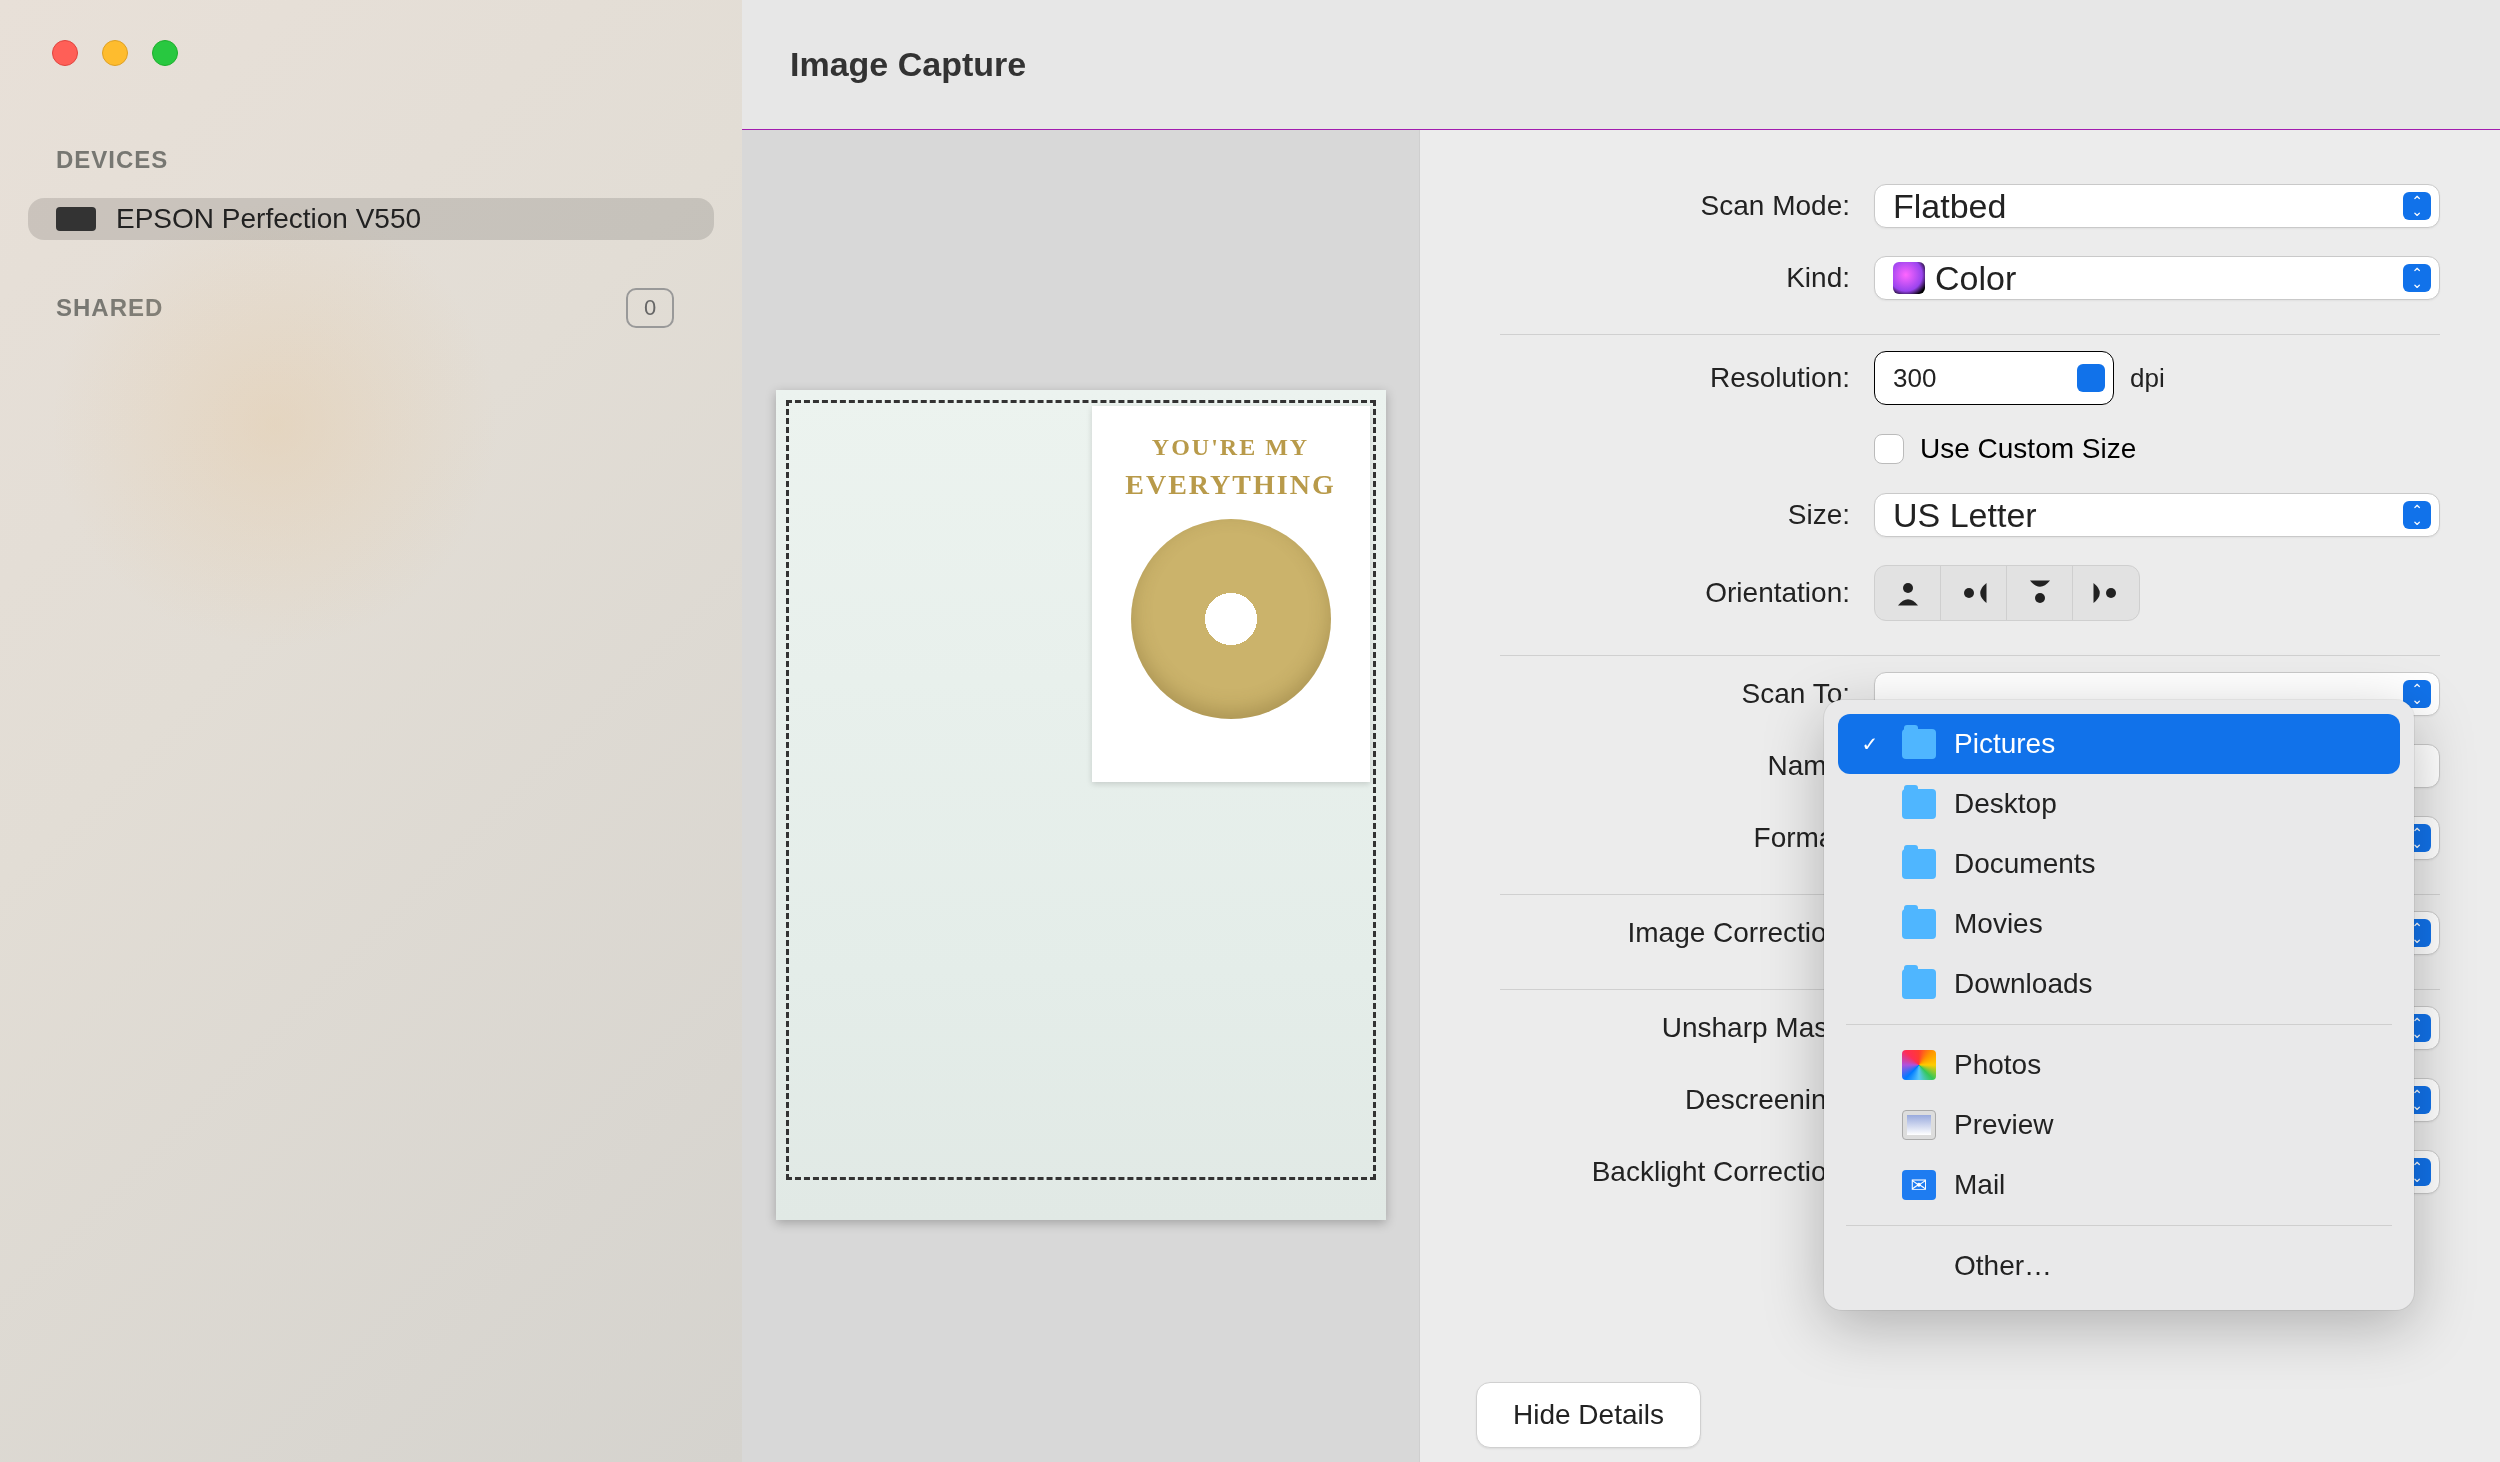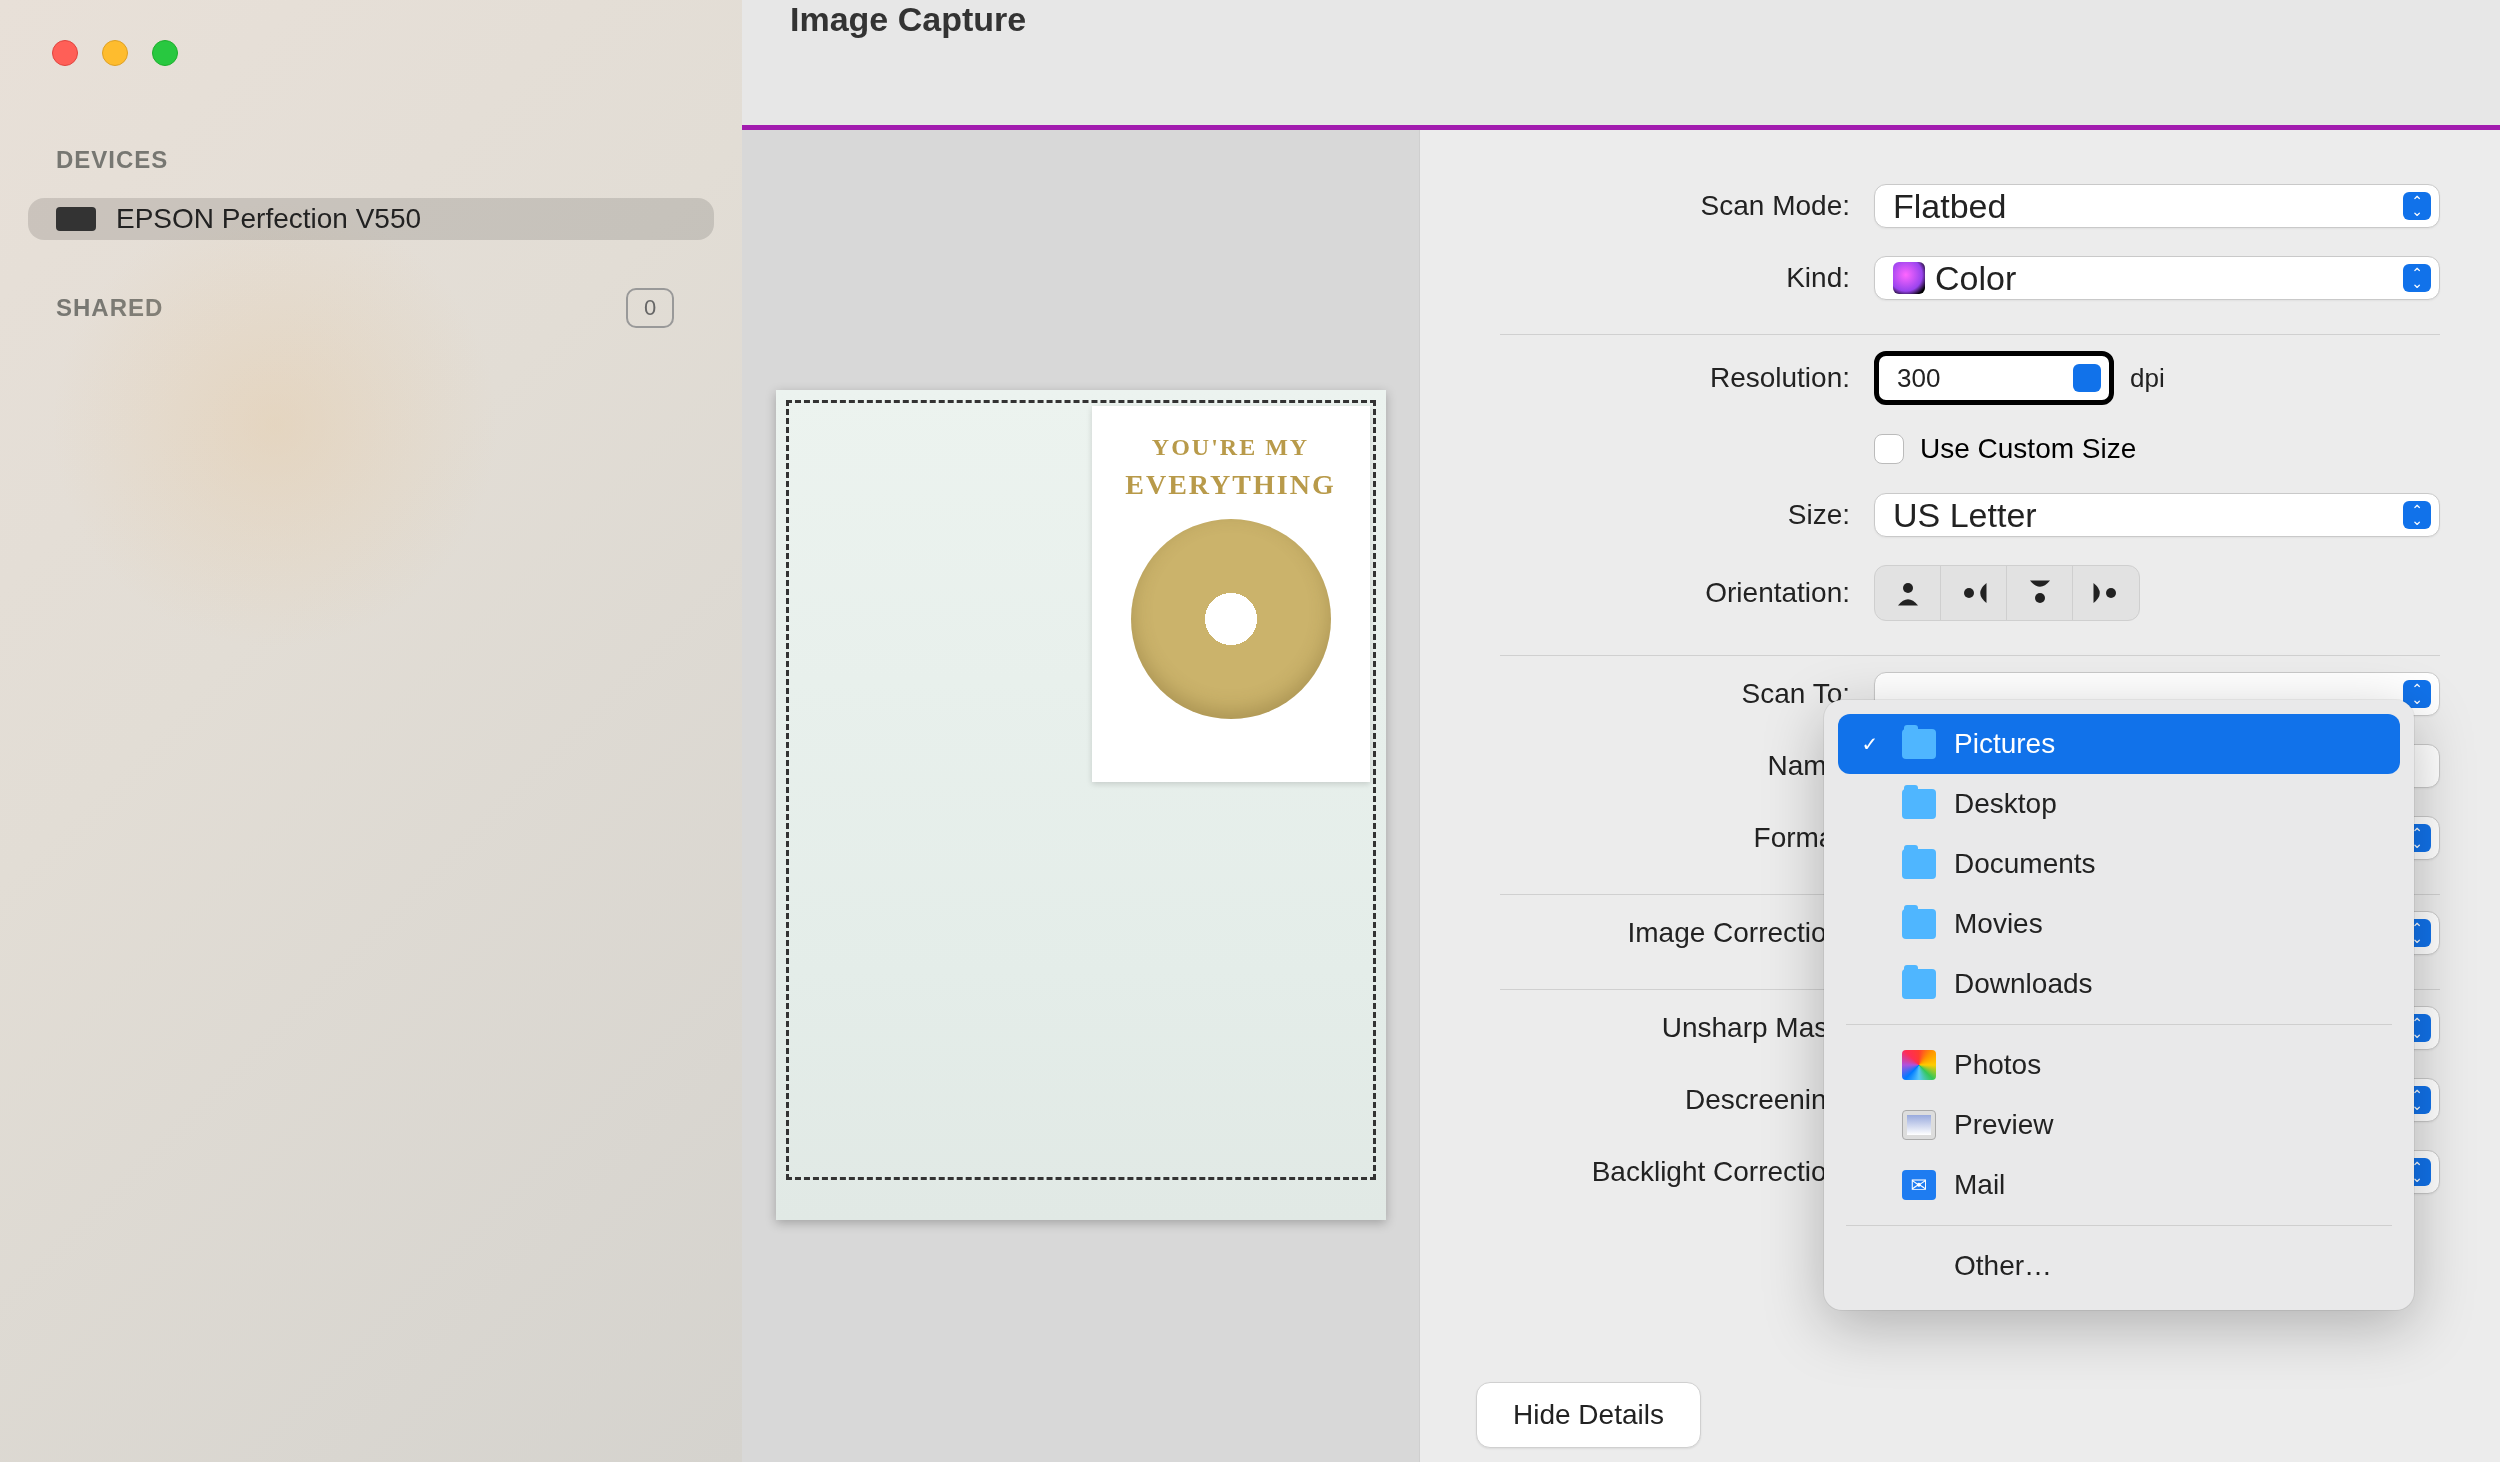--- a/index.html
+++ b/index.html
@@ -89,24 +89,24 @@
     
     .main {
       flex: 1;
       display: flex;
       flex-direction: column;
       background: #ececec;
     }
     .titlebar {
       height: 130px;
       display: flex;
-      align-items: flex-start;
+      align-items: center;
       padding: 0 48px;
       background: #e7e7e7;
-      border-bottom: 5px solid #a21caf;
+      border-bottom: 1px solid #a21caf;
     }
     .titlebar h1 {
       font-size: 34px;
       font-weight: 700;
       color: #333;
     }
 
     .content {
       flex: 1;
       display: flex;
@@ -206,21 +206,21 @@
       justify-content: center;
       color: #fff;
       font-size: 14px;
     }
     .select .chev::before { content: "⌃"; position: absolute; top: 1px; }
     .select .chev::after  { content: "⌄"; position: absolute; bottom: 1px; }
     .resolution-input {
       width: 240px;
       height: 54px;
       background: #fff;
-      border: 5px solid #000000;
+      border: 1px solid #000000;
       border-radius: 12px;
       display: flex;
       align-items: center;
       padding: 0 44px 0 18px;
       font-size: 26px;
       color: #222;
       position: relative;
     }
     .dpi-label { font-size: 26px; color: #222; }
     

